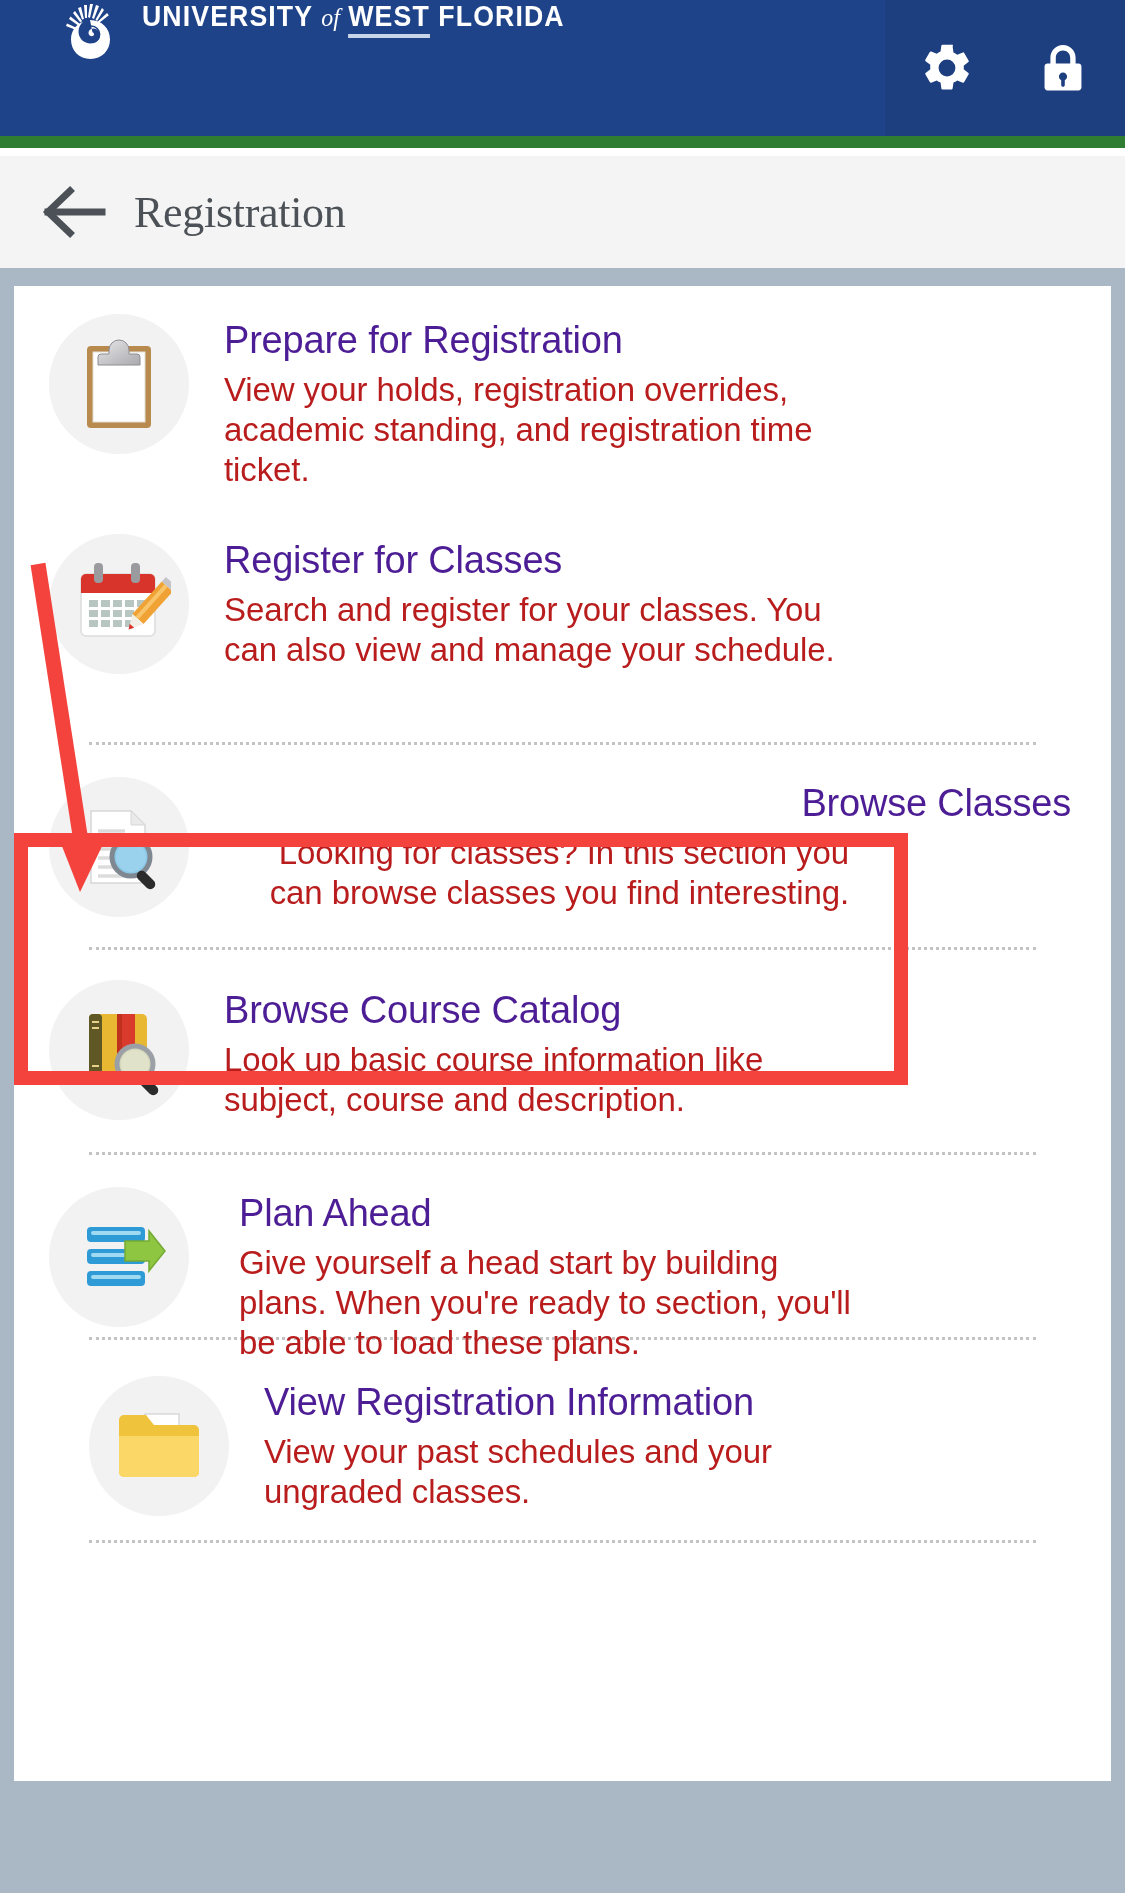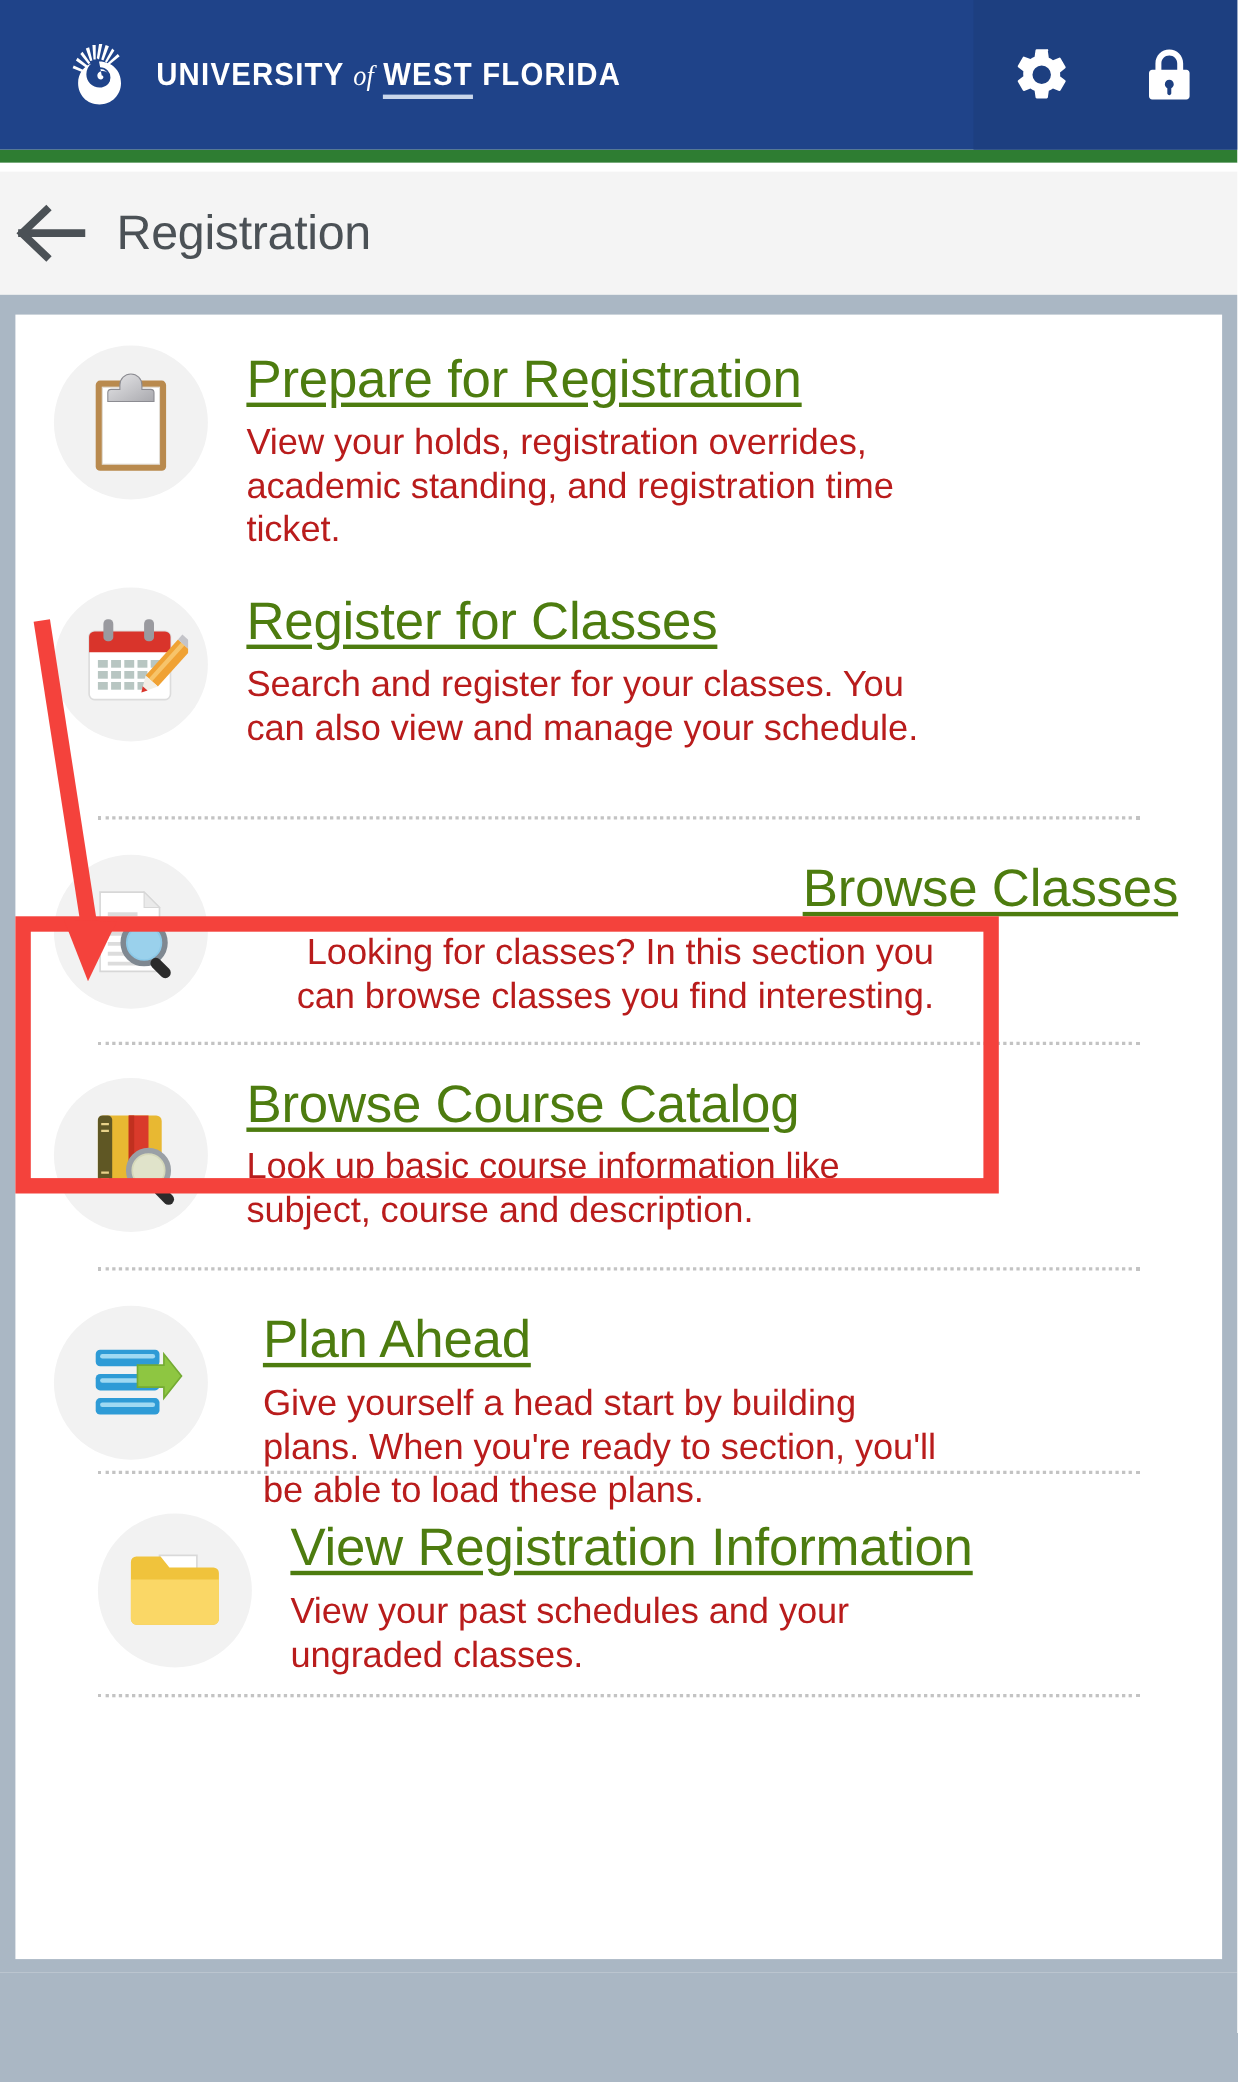--- a/index.html
+++ b/index.html
@@ -13,21 +13,21 @@
 
   
   .header {
     position: relative;
     height: 136px;
     background: #1f4389;
     display: flex;
     align-items: center;
   }
   .brand {
-    display: flex; align-items: center;
+    display: flex; 
     margin-left: 60px;
     height: 100%;
   }
   .shell-logo { width: 64px; height: 64px; position: relative; flex: 0 0 auto; }
   .shell-logo svg { display: block; }
   .brand-text {
     margin-left: 18px;
     color: #ffffff;
     font-family: "Liberation Sans", sans-serif;
     font-weight: bold;
@@ -61,21 +61,22 @@
 
   .greenbar { height: 12px; background: #2e7d32; }
   .whitegap { height: 8px; background: #ffffff; }
 
   
   .titlebar {
     height: 112px;
     background: #f4f4f4;
     display: flex;
     align-items: center;
-    padding-left: 14px;
+    padding-left: 42px;
+    font-family: Liberation Serif, serif;
   }
   .backarrow { width: 66px; height: 56px; flex: 0 0 auto; cursor: pointer; }
   .page-title {
     margin-left: 26px;
     font-size: 44px;
     color: #4b5156;
     font-weight: normal;
     letter-spacing: -0.3px;
   }
 
@@ -111,23 +112,22 @@
     border-radius: 50%;
     background: #f2f2f2;
     display: flex;
     align-items: center;
     justify-content: center;
   }
   .icon-circle svg { display: block; }
   .item-text { flex: 1 1 auto; padding-top: 14px; }
   .item-link {
     display: inline-block;
-    font-size: 48px;
-    color: #4d7c0f;
-    text-decoration: underline;
+    font-size: 38px;
+    color: #4c1d95;
     text-underline-offset: 5px;
     cursor: pointer;
     letter-spacing: -0.2px;
     line-height: 1.18;
   }
   .item-desc {
     font-size: 33px;
     color: #b91c1c;
     line-height: 1.21;
     margin-top: 7px;

